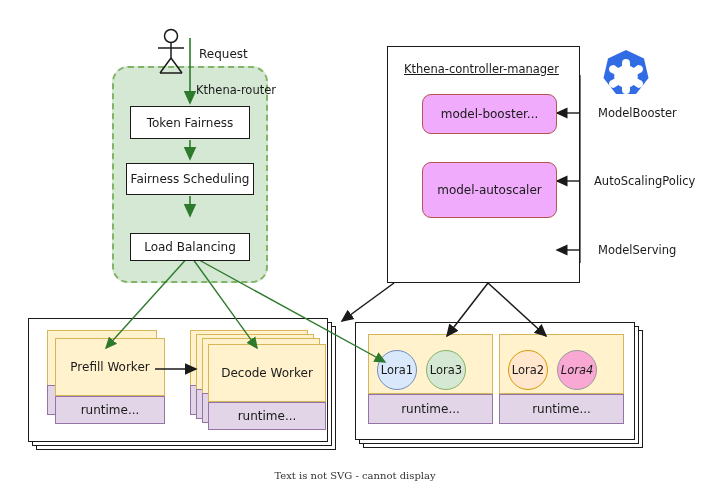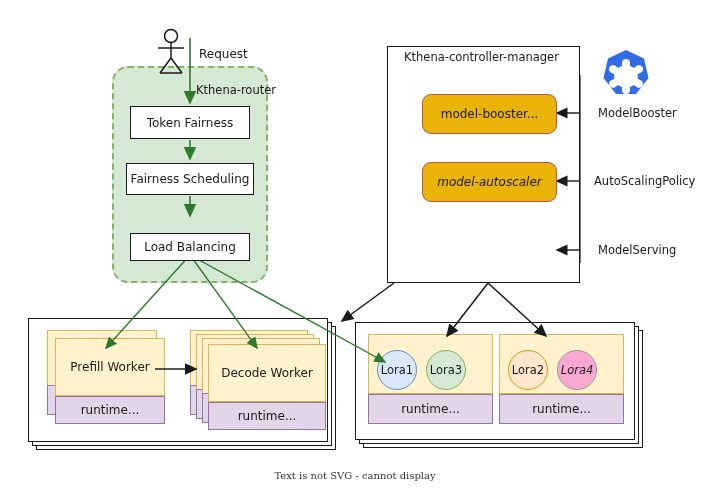--- a/index.html
+++ b/index.html
@@ -15,21 +15,21 @@
   .router-region{background:#d5e8d4;border:2px dashed #82b366;border-radius:16px;}
   .router-title{font-size:11.5px;color:#1a1a1a;}
 
   .stage-box{background:#ffffff;border:1.6px solid #1a1a1a;
              display:flex;align-items:center;justify-content:center;
              font-size:12px;color:#1a1a1a;z-index:8;}
 
   
   .ctrl-region{background:#ffffff;border:1.6px solid #1a1a1a;}
   .ctrl-title{font-size:11.5px;color:#1a1a1a;}
-  .ctrl-box{background:#eab308;border:1.3px solid #b85450;border-radius:9px;
+  .ctrl-box{background:#f0abfc;border:1.3px solid #b85450;border-radius:9px;
             display:flex;align-items:center;justify-content:center;
             font-size:12px;color:#1a1a1a;z-index:8;}
   .crd-label{font-size:11.5px;color:#1a1a1a;padding-left:16px;}
 
   
   .group-outer{background:#ffffff;border:1.6px solid #1a1a1a;}
   .card-shadow{background:#fff2cc;border:1.2px solid #d6b656;}
   .card-main{background:#fff2cc;border:1.2px solid #d6b656;
              display:flex;align-items:center;justify-content:center;
              font-size:12px;color:#1a1a1a;}
@@ -131,26 +131,26 @@
   <div class="node stage-box" style="left:126px;top:163px;width:128px;height:32px;">
     <span>Fairness Scheduling</span>
   </div>
   <div class="node stage-box" style="left:130px;top:233px;width:120px;height:28px;">
     <span>Load Balancing</span>
   </div>
 
   <div class="lbl" style="left:199px;top:47px;font-size:12px;">Request</div>
 
   <div class="node ctrl-region" style="left:387px;top:46px;width:193px;height:237px;"></div>
-  <div class="lbl ctrl-title" style="left:404px;top:50px;">Kthena-controller-manager</div>
+  <div class="lbl ctrl-title" style="left:404px;top:62px;text-decoration:underline;">Kthena-controller-manager</div>
 
   <div class="node ctrl-box" style="left:422px;top:94px;width:135px;height:40px;">
     <span>model-booster...</span>
   </div>
-  <div class="node ctrl-box" style="left:422px;top:162px;width:135px;height:40px;font-style:italic;">
+  <div class="node ctrl-box" style="left:422px;top:162px;width:135px;height:56px;">
     <span>model-autoscaler</span>
   </div>
 
   <div class="lbl crd-label" style="left:582px;top:106px;">ModelBooster</div>
   <div class="lbl crd-label" style="left:578px;top:174px;">AutoScalingPolicy</div>
   <div class="lbl crd-label" style="left:582px;top:243px;">ModelServing</div>
 
   <svg class="k8s" style="left:601px;top:48px;" width="50" height="50" viewBox="0 0 100 100">
     <path d="M50 4 L86 21 L95 60 L70 92 L30 92 L5 60 L14 21 Z" fill="#326ce5"></path>
     <path d="M50 22 a8 8 0 0 1 8 8 v6 a15 15 0 0 1 7 4 l5 -3 a8 8 0 1 1 8 13 l-5 3 a15 15 0 0 1 0 8 l5 3 a8 8 0 1 1 -8 13 l-5 -3 a15 15 0 0 1 -7 4 v6 a8 8 0 0 1 -16 0 v-6 a15 15 0 0 1 -7 -4 l-5 3 a8 8 0 1 1 -8 -13 l5 -3 a15 15 0 0 1 0 -8 l-5 -3 a8 8 0 1 1 8 -13 l5 3 a15 15 0 0 1 7 -4 v-6 a8 8 0 0 1 8 -8 z" fill="#ffffff"></path>

